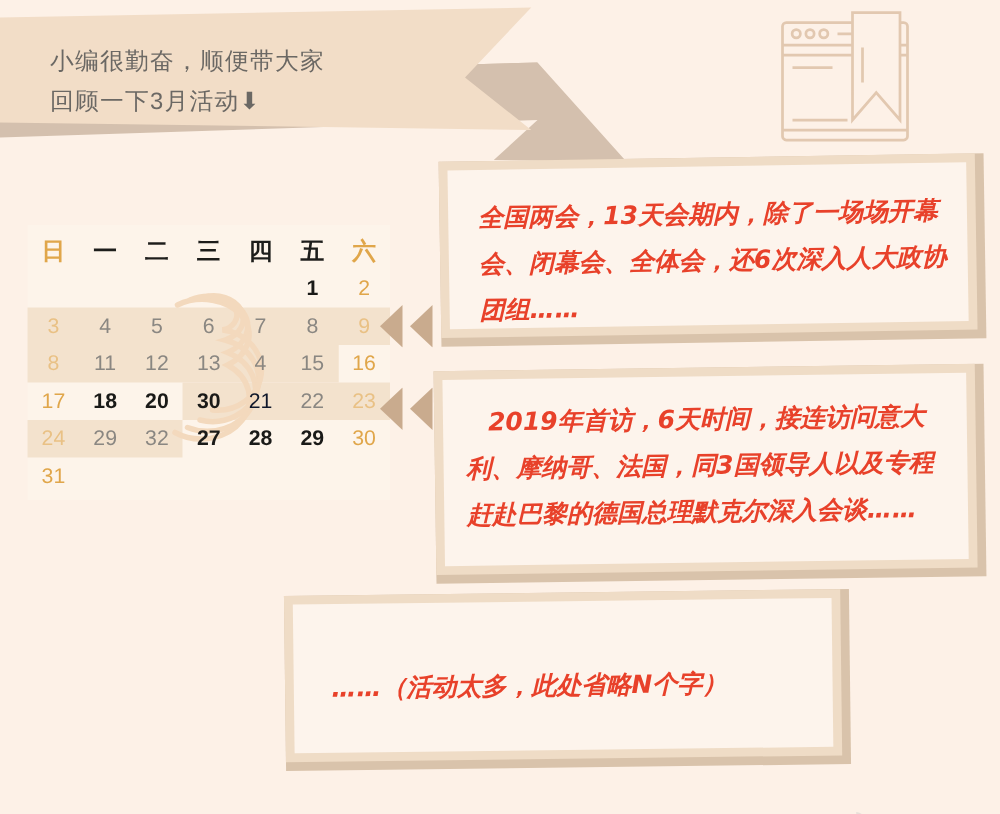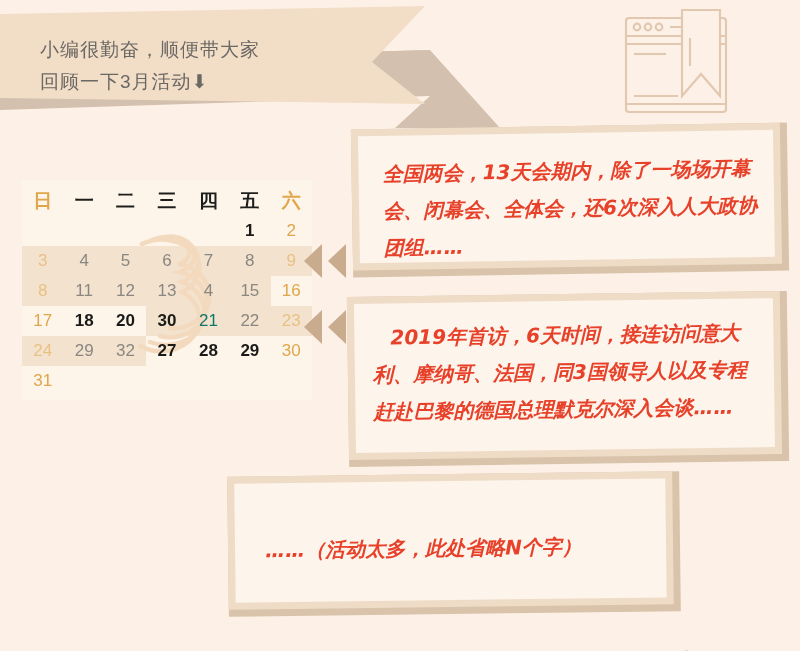--- a/index.html
+++ b/index.html
@@ -51,21 +51,21 @@
   .cal-cell {
     display:flex; align-items:center; justify-content:center;
     font-size:17px;
   }
   .cal-head { font-size:19px; font-weight:bold; color:#1d1d1b; }
   .cal-head.wk { color:#e0a64a; }
   .d-strong { color:#1a1a18; font-weight:bold; }
   .d-grey   { color:#8a8782; }
   .d-gold   { color:#e0a64a; }
   .d-gold-l { color:#e9c185; }
-  .d-grey-l { color:#0f766e; }
+  .d-grey-l { color:#0f172a; }
   .empty {}
 
   
   .chev { position:absolute; }
 
   
   .tbox { position:absolute; }
   .tbox .frame-shadow {
     position:absolute; inset:0;
     background:#d9c3ab;

